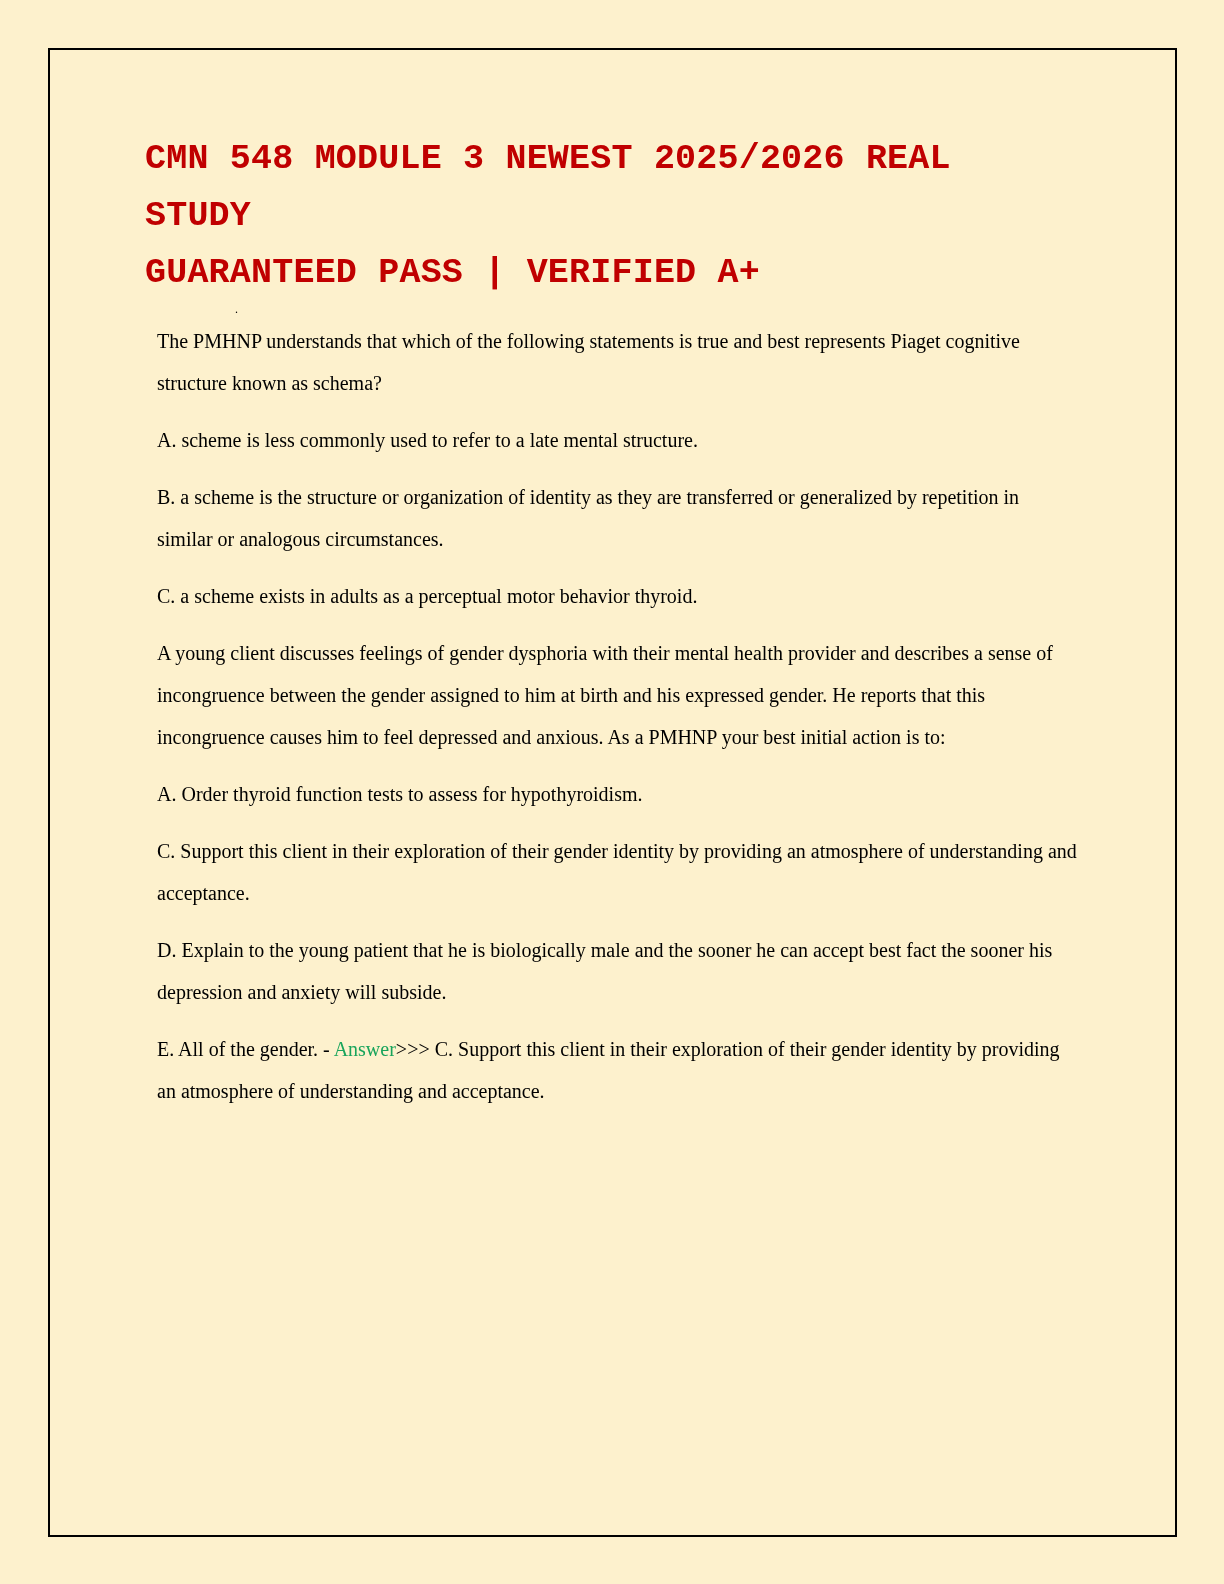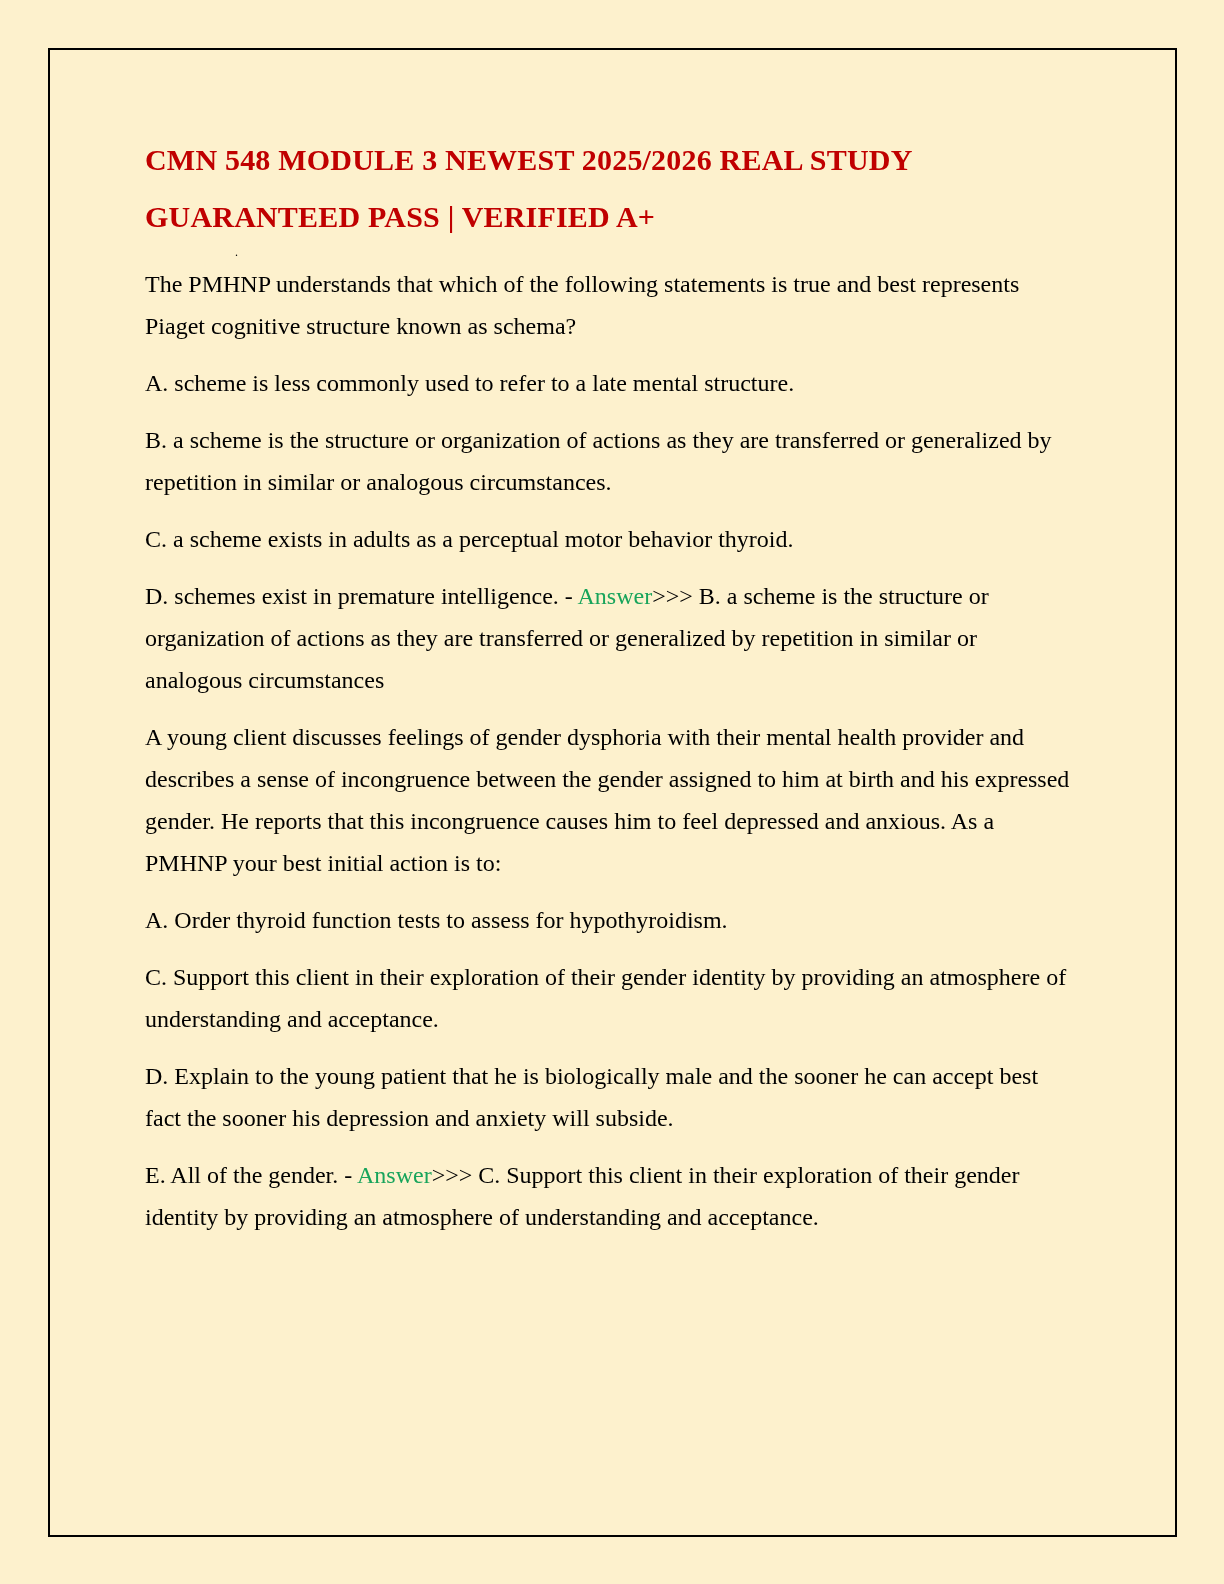--- a/index.html
+++ b/index.html
@@ -26,37 +26,38 @@
     pointer-events:none;
   }
   .content{
     position:absolute;
     left:145px;top:131px;
     width:932px;
   }
   .doc-title{
     color:var(--title);
     font-weight:bold;
-    font-size:30px;
+    font-size:35px;
     line-height:57px;
     letter-spacing:0.2px;
+    font-family:Liberation Mono, monospace;
   }
   .doc-title .title-line{display:block;}
   .stray-mark{
     display:block;
     height:18px;
     line-height:14px;
     font-size:12px;
     padding-left:90px;
     color:var(--body);
   }
   .para{
-    font-size:24px;
+    font-size:20px;
     line-height:42px;
-    margin:0 0 15px 0;
+    margin:0 0 15px 12px;
     text-align:left;
   }
   .seg-answer{color:var(--answer);}
 </style>
 </head>
 <body>
 
 <div class="page-border"></div>
 
 <div class="content">
@@ -65,25 +66,24 @@
     <span class="title-line">CMN 548 MODULE 3 NEWEST 2025/2026 REAL STUDY</span>
     <span class="title-line">GUARANTEED PASS | VERIFIED A+</span>
   </h1>
 
   <span class="stray-mark">.</span>
 
   <p class="para"><span>The PMHNP understands that which of the following statements is true and best represents Piaget cognitive structure known as schema?</span></p>
 
   <p class="para"><span>A. scheme is less commonly used to refer to a late mental structure.</span></p>
 
-  <p class="para"><span>B. a scheme is the structure or organization of actions as they are transferred or generalized by repetition in similar or analogous circumstances.</span></p>
+  <p class="para"><span>B. a scheme is the structure or organization of identity as they are transferred or generalized by repetition in similar or analogous circumstances.</span></p>
 
   <p class="para"><span>C. a scheme exists in adults as a perceptual motor behavior thyroid.</span></p>
 
-  <p class="para"><span>D. schemes exist in premature intelligence. - </span><span class="seg-answer">Answer</span><span>&gt;&gt;&gt; B. a scheme is the structure or organization of actions as they are transferred or generalized by repetition in similar or analogous circumstances</span></p>
 
   <p class="para"><span>A young client discusses feelings of gender dysphoria with their mental health provider and describes a sense of incongruence between the gender assigned to him at birth and his expressed gender. He reports that this incongruence causes him to feel depressed and anxious. As a PMHNP your best initial action is to:</span></p>
 
   <p class="para"><span>A. Order thyroid function tests to assess for hypothyroidism.</span></p>
 
 
   <p class="para"><span>C. Support this client in their exploration of their gender identity by providing an atmosphere of understanding and acceptance.</span></p>
 
   <p class="para"><span>D. Explain to the young patient that he is biologically male and the sooner he can accept best fact the sooner his depression and anxiety will subside.</span></p>
 

